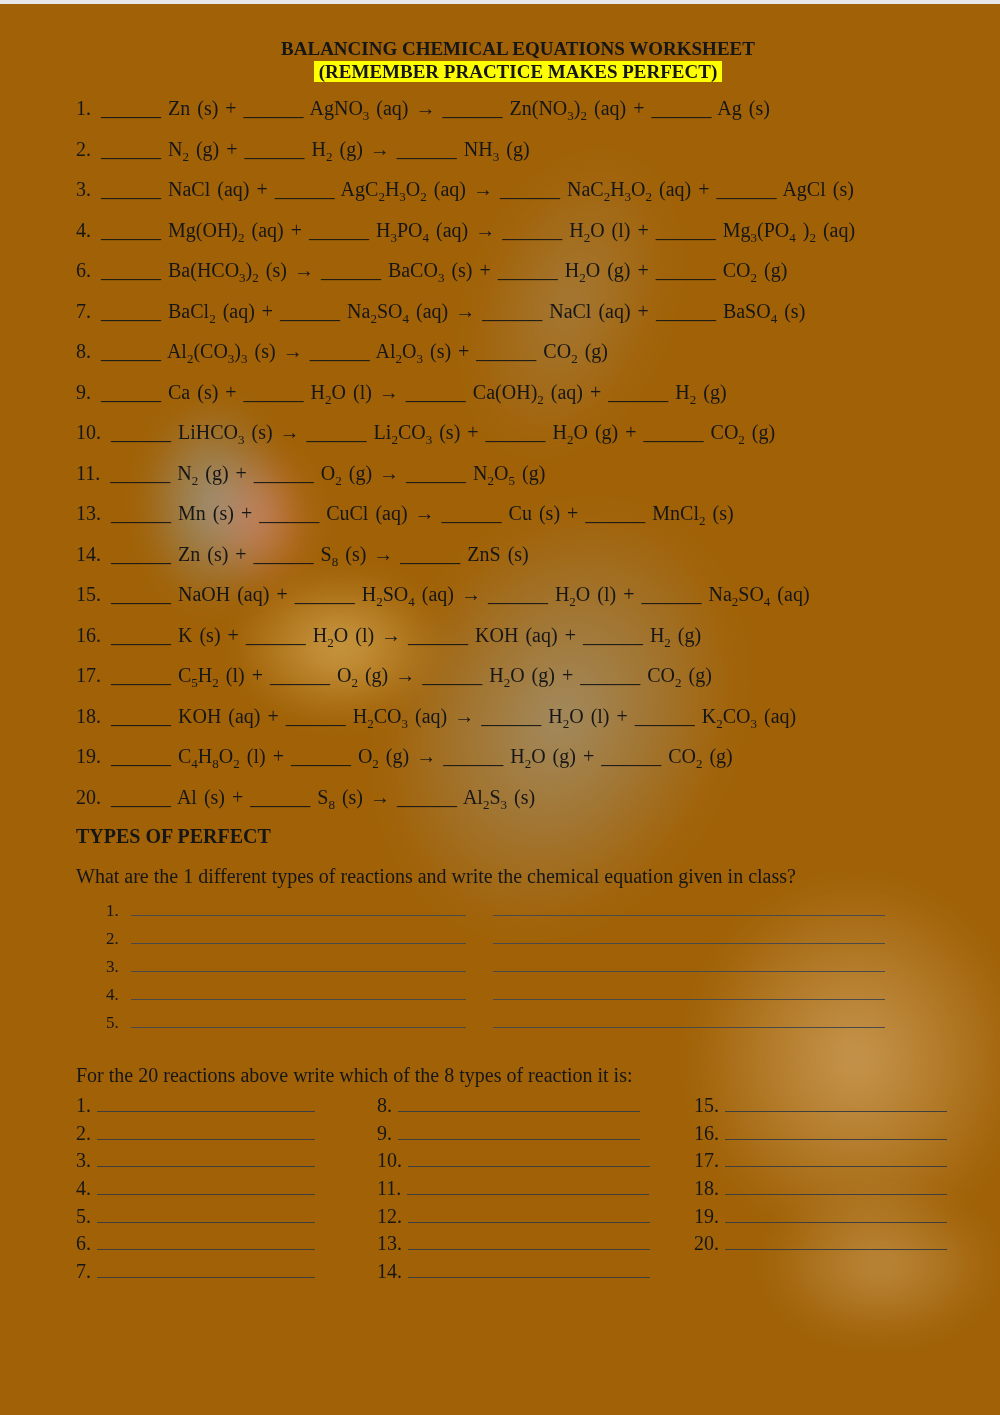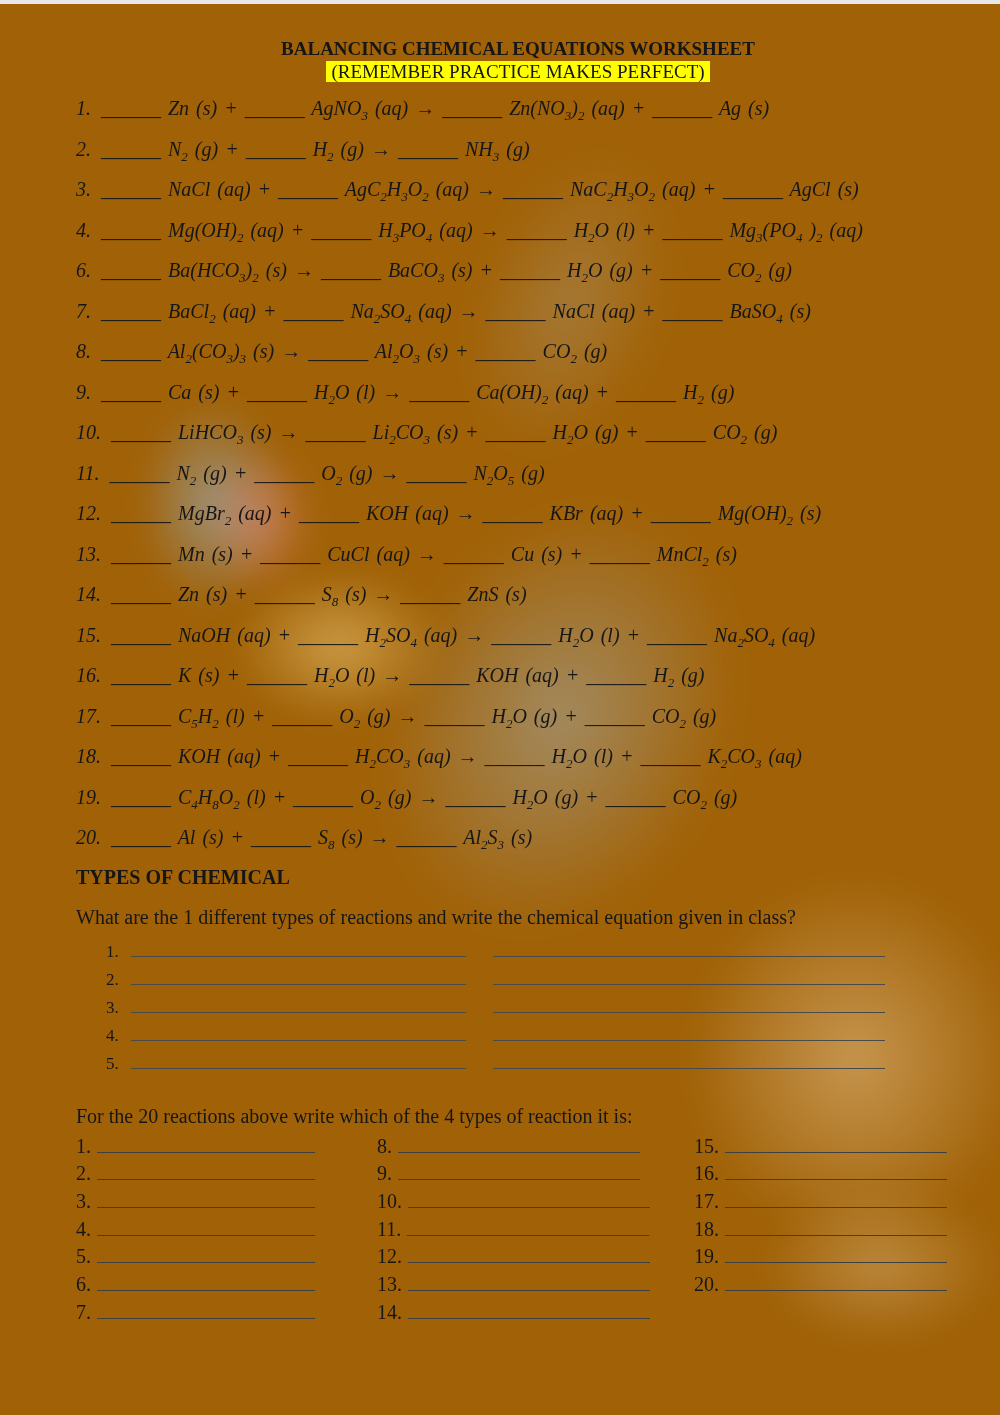--- a/index.html
+++ b/index.html
@@ -26,23 +26,23 @@
     background:radial-gradient(ellipse at center, rgba(180,212,242,0.20), rgba(180,212,242,0) 72%); }
   .b-cream { left:685px; top:870px; width:340px; height:370px;
     background:radial-gradient(ellipse at center, rgba(250,222,180,0.42), rgba(250,222,180,0) 70%); }
   .b-cream2{ left:760px; top:1180px; width:240px; height:160px;
     background:radial-gradient(ellipse at center, rgba(250,228,192,0.30), rgba(250,228,192,0) 70%); }
 
   .content { position:relative; padding:34px 40px 0 76px; }
 
   .title { text-align:center; font-weight:bold; font-size:19px; line-height:22px; }
   .subtitle-line { text-align:center; margin-top:1px; line-height:21px; }
-  .hl { display:inline-block; font-weight:normal; font-size:19px; padding:0 5px; }
+  .hl { display:inline-block; font-weight:bold; font-size:19px; padding:0 5px; }
 
-  .equations { margin-top:5px;font-style:italic; }
+  .equations { margin-top:5px; }
   .eq-row { white-space:nowrap; height:40.5px; line-height:40.5px; font-size:20px; word-spacing:2px; }
   .eq-num { display:inline-block; margin-right:10px; }
   .eq-body sub { font-size:13px; line-height:0; }
 
   .types-heading { font-size:20px; font-weight:bold; margin-top:8px; }
   .types-question { font-size:20px; margin-top:17px; }
   .types-rows { margin-top:9px; }
   .type-row { height:28px; line-height:28px; padding-left:30px; font-size:17px; white-space:nowrap; }
   .type-blank { display:inline-block; border-bottom:1.6px solid #4a4a4a; height:18px; vertical-align:baseline; }
   .type-blank.left  { width:335px; margin-left:12px; }
@@ -84,42 +84,41 @@
         <div class="eq-row"><span class="eq-num">1.</span><span class="eq-body">______ Zn (s) + ______ AgNO<sub>3</sub> (aq) →  ______ Zn(NO<sub>3</sub>)<sub>2</sub> (aq) + ______ Ag (s)</span></div>
         <div class="eq-row"><span class="eq-num">2.</span><span class="eq-body">______ N<sub>2</sub> (g) + ______ H<sub>2</sub> (g) → ______ NH<sub>3</sub> (g)</span></div>
         <div class="eq-row"><span class="eq-num">3.</span><span class="eq-body">______ NaCl (aq) + ______ AgC<sub>2</sub>H<sub>3</sub>O<sub>2</sub> (aq) → ______ NaC<sub>2</sub>H<sub>3</sub>O<sub>2</sub> (aq) + ______ AgCl (s)</span></div>
         <div class="eq-row"><span class="eq-num">4.</span><span class="eq-body">______ Mg(OH)<sub>2</sub> (aq) + ______ H<sub>3</sub>PO<sub>4</sub> (aq) → ______ H<sub>2</sub>O (l) + ______ Mg<sub>3</sub>(PO<sub>4</sub> )<sub>2</sub> (aq)</span></div>
         <div class="eq-row"><span class="eq-num">6.</span><span class="eq-body">______ Ba(HCO<sub>3</sub>)<sub>2</sub> (s) → ______ BaCO<sub>3</sub> (s) + ______ H<sub>2</sub>O (g) + ______ CO<sub>2</sub> (g)</span></div>
         <div class="eq-row"><span class="eq-num">7.</span><span class="eq-body">______ BaCl<sub>2</sub> (aq) + ______ Na<sub>2</sub>SO<sub>4</sub> (aq) → ______ NaCl (aq) + ______ BaSO<sub>4</sub> (s)</span></div>
         <div class="eq-row"><span class="eq-num">8.</span><span class="eq-body">______ Al<sub>2</sub>(CO<sub>3</sub>)<sub>3</sub> (s) → ______ Al<sub>2</sub>O<sub>3</sub> (s) + ______ CO<sub>2</sub> (g)</span></div>
         <div class="eq-row"><span class="eq-num">9.</span><span class="eq-body">______ Ca (s) + ______ H<sub>2</sub>O (l) → ______ Ca(OH)<sub>2</sub> (aq) + ______ H<sub>2</sub> (g)</span></div>
         <div class="eq-row"><span class="eq-num">10.</span><span class="eq-body">______ LiHCO<sub>3</sub> (s) → ______ Li<sub>2</sub>CO<sub>3</sub> (s) + ______ H<sub>2</sub>O (g) + ______ CO<sub>2</sub> (g)</span></div>
         <div class="eq-row"><span class="eq-num">11.</span><span class="eq-body">______ N<sub>2</sub> (g) + ______ O<sub>2</sub> (g) → ______ N<sub>2</sub>O<sub>5</sub> (g)</span></div>
-        <div class="eq-row"><span class="eq-num">12.</span><span class="eq-body">______ MgBr<sub>2</sub> (aq) + ______ KOH (aq) → ______ KBr (aq) + ______ Mg(OH)<sub>2</sub> (s)</span></div>
         <div class="eq-row"><span class="eq-num">13.</span><span class="eq-body">______ Mn (s) + ______ CuCl (aq) → ______ Cu (s) + ______ MnCl<sub>2</sub> (s)</span></div>
         <div class="eq-row"><span class="eq-num">14.</span><span class="eq-body">______ Zn (s) + ______ S<sub>8</sub> (s) → ______ ZnS (s)</span></div>
         <div class="eq-row"><span class="eq-num">15.</span><span class="eq-body">______ NaOH (aq) + ______ H<sub>2</sub>SO<sub>4</sub> (aq) → ______ H<sub>2</sub>O (l) + ______ Na<sub>2</sub>SO<sub>4</sub> (aq)</span></div>
         <div class="eq-row"><span class="eq-num">16.</span><span class="eq-body">______ K (s) + ______ H<sub>2</sub>O (l) → ______ KOH (aq) + ______ H<sub>2</sub> (g)</span></div>
         <div class="eq-row"><span class="eq-num">17.</span><span class="eq-body">______ C<sub>5</sub>H<sub>2</sub> (l) + ______ O<sub>2</sub> (g) → ______ H<sub>2</sub>O (g) + ______ CO<sub>2</sub> (g)</span></div>
         <div class="eq-row"><span class="eq-num">18.</span><span class="eq-body">______ KOH (aq) + ______ H<sub>2</sub>CO<sub>3</sub> (aq) → ______ H<sub>2</sub>O (l) + ______ K<sub>2</sub>CO<sub>3</sub> (aq)</span></div>
         <div class="eq-row"><span class="eq-num">19.</span><span class="eq-body">______ C<sub>4</sub>H<sub>8</sub>O<sub>2</sub> (l) + ______ O<sub>2</sub> (g) → ______ H<sub>2</sub>O (g) + ______ CO<sub>2</sub> (g)</span></div>
         <div class="eq-row"><span class="eq-num">20.</span><span class="eq-body">______ Al (s) + ______ S<sub>8</sub> (s) → ______ Al<sub>2</sub>S<sub>3</sub> (s)</span></div>
       </div>
 
-    <div class="types-heading">TYPES OF CHEMICAL</div>
+    <div class="types-heading">TYPES OF PERFECT</div>
     <div class="types-question">What are the 1 different types of reactions and write the chemical equation given in class?</div>
     <div class="types-rows">
         <div class="type-row"><span class="type-num">1.</span><span class="type-blank left"></span><span class="type-blank right"></span></div>
         <div class="type-row"><span class="type-num">2.</span><span class="type-blank left"></span><span class="type-blank right"></span></div>
         <div class="type-row"><span class="type-num">3.</span><span class="type-blank left"></span><span class="type-blank right"></span></div>
         <div class="type-row"><span class="type-num">4.</span><span class="type-blank left"></span><span class="type-blank right"></span></div>
         <div class="type-row"><span class="type-num">5.</span><span class="type-blank left"></span><span class="type-blank right"></span></div>
       </div>
 
-    <div class="classify-intro">For the 20 reactions above write which of the 4 types of reaction it is:</div>
+    <div class="classify-intro">For the 20 reactions above write which of the 8 types of reaction it is:</div>
     <div class="classify-grid">
         <div class="cls-col c0">
           <div class="cls-row"><span class="cls-num">1.</span><span class="cls-blank"></span></div>
           <div class="cls-row"><span class="cls-num">2.</span><span class="cls-blank"></span></div>
           <div class="cls-row"><span class="cls-num">3.</span><span class="cls-blank"></span></div>
           <div class="cls-row"><span class="cls-num">4.</span><span class="cls-blank"></span></div>
           <div class="cls-row"><span class="cls-num">5.</span><span class="cls-blank"></span></div>
           <div class="cls-row"><span class="cls-num">6.</span><span class="cls-blank"></span></div>
           <div class="cls-row"><span class="cls-num">7.</span><span class="cls-blank"></span></div>
         </div>

